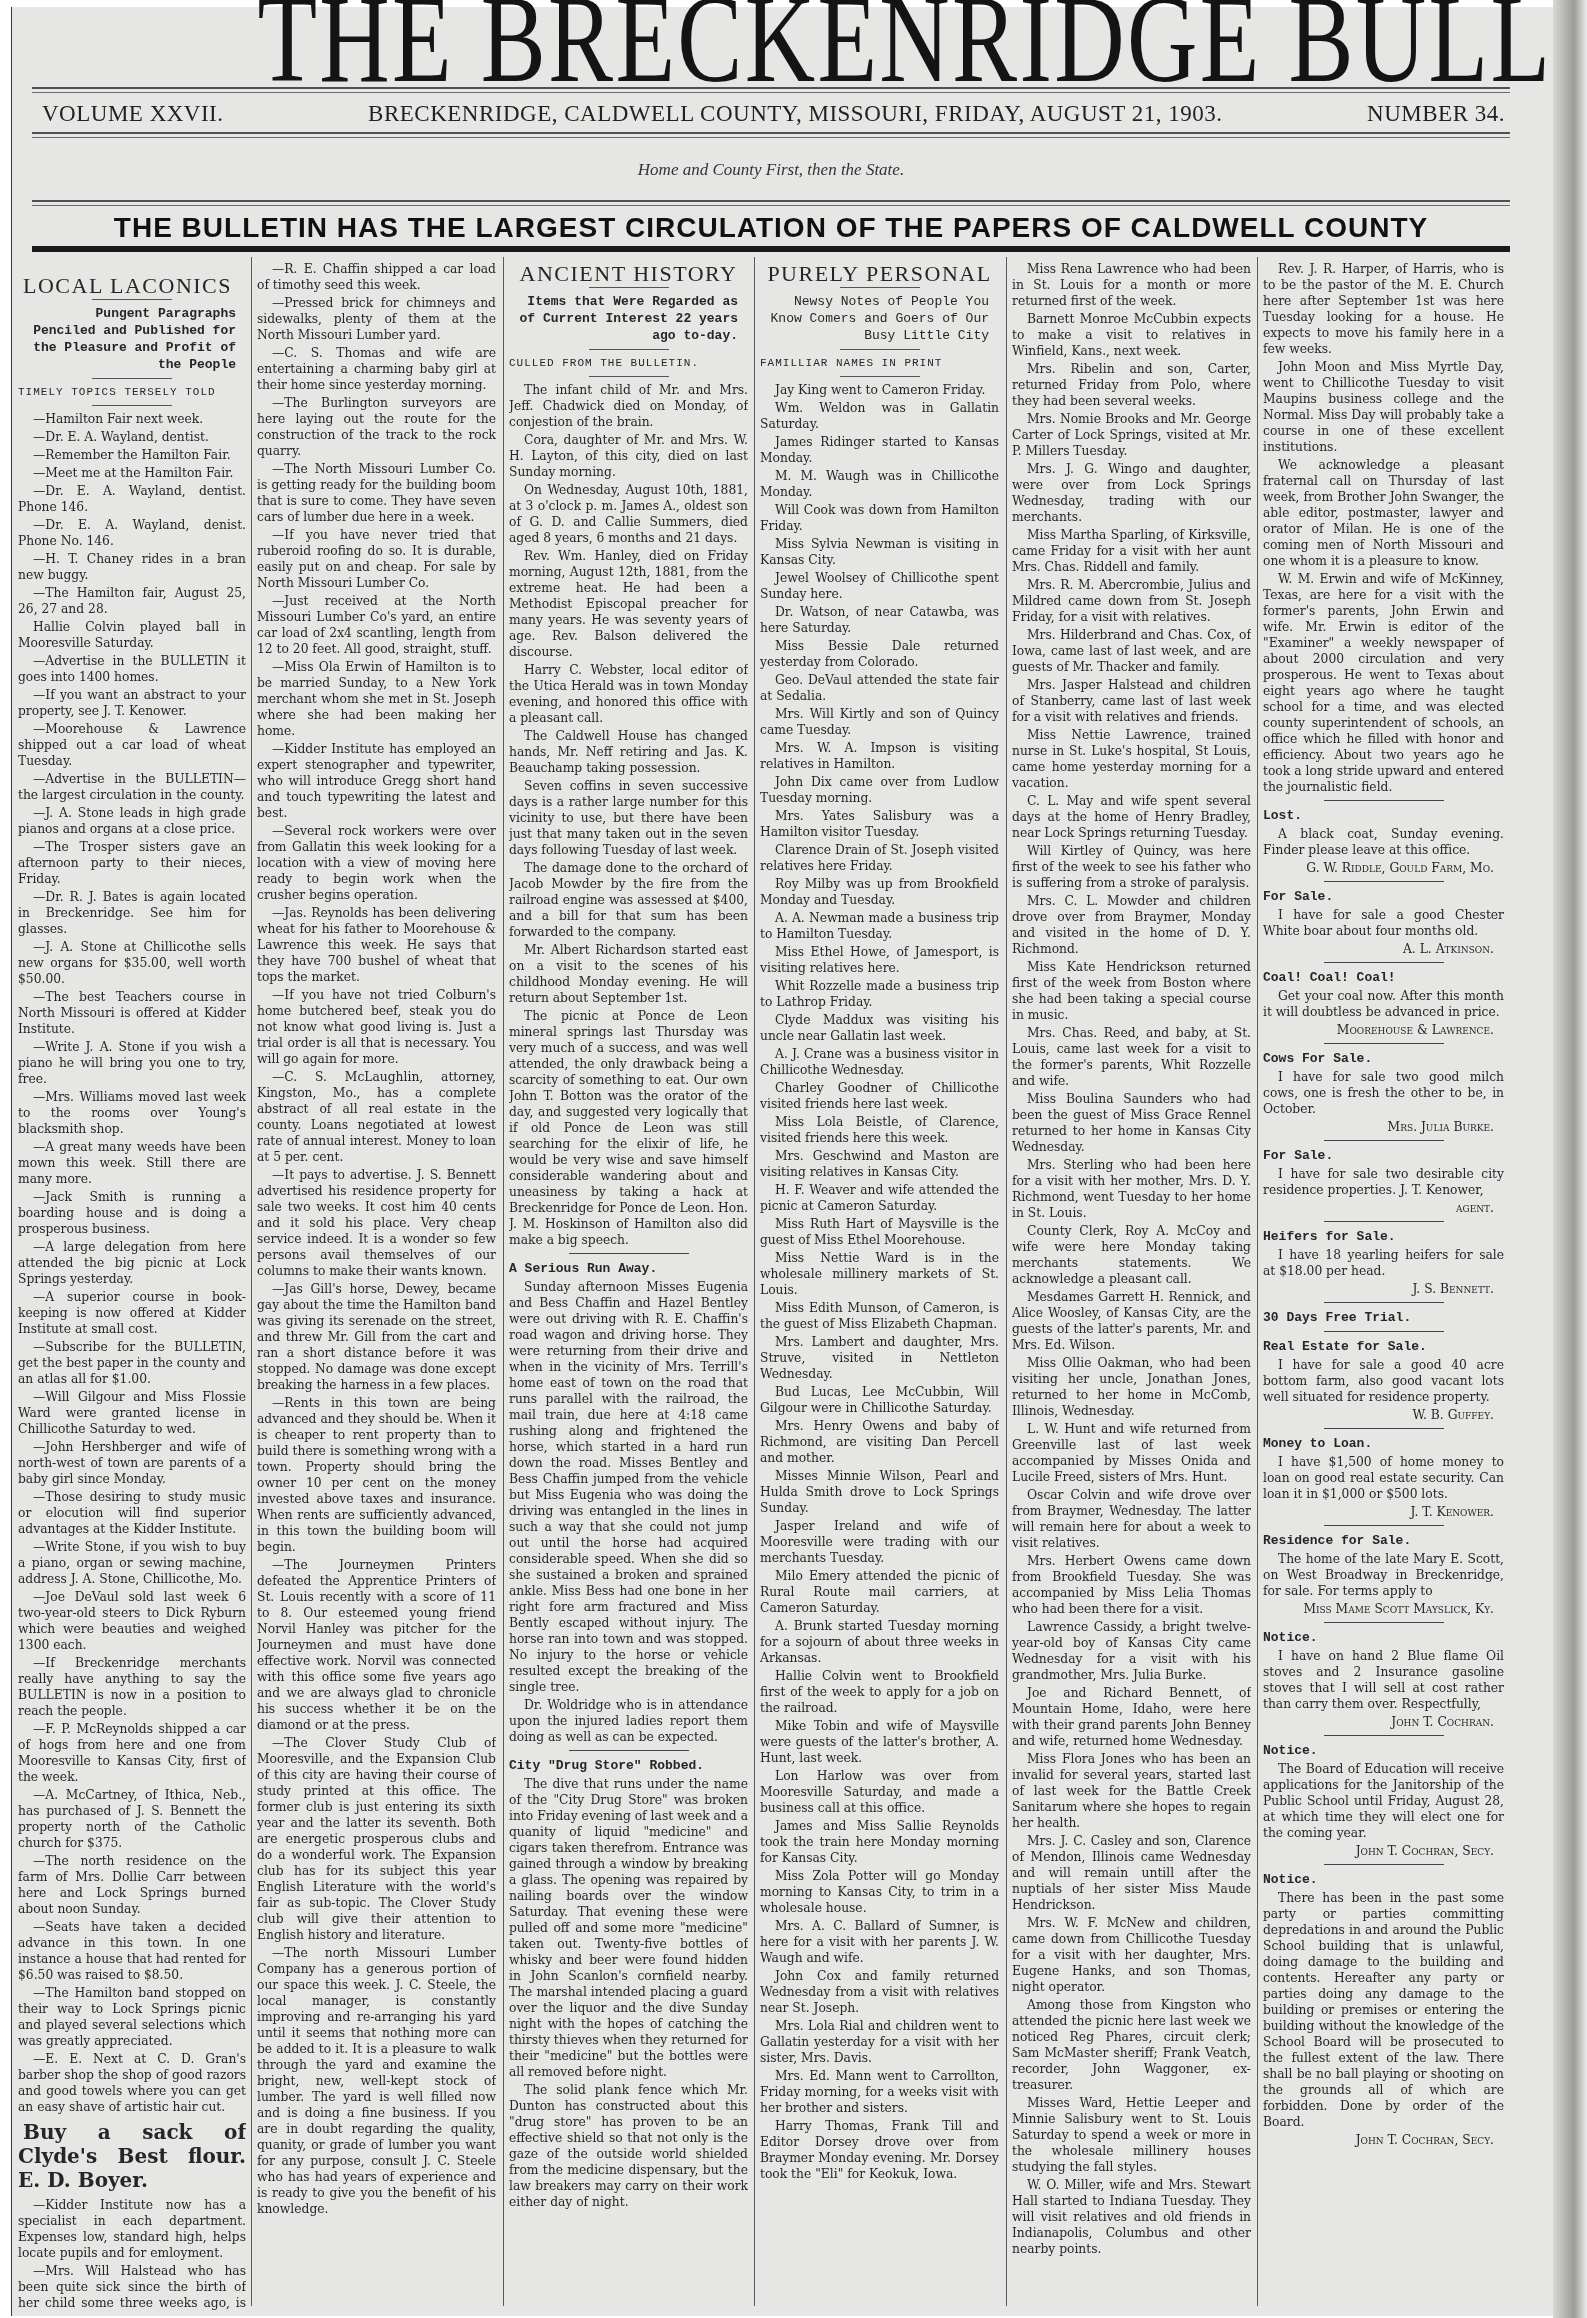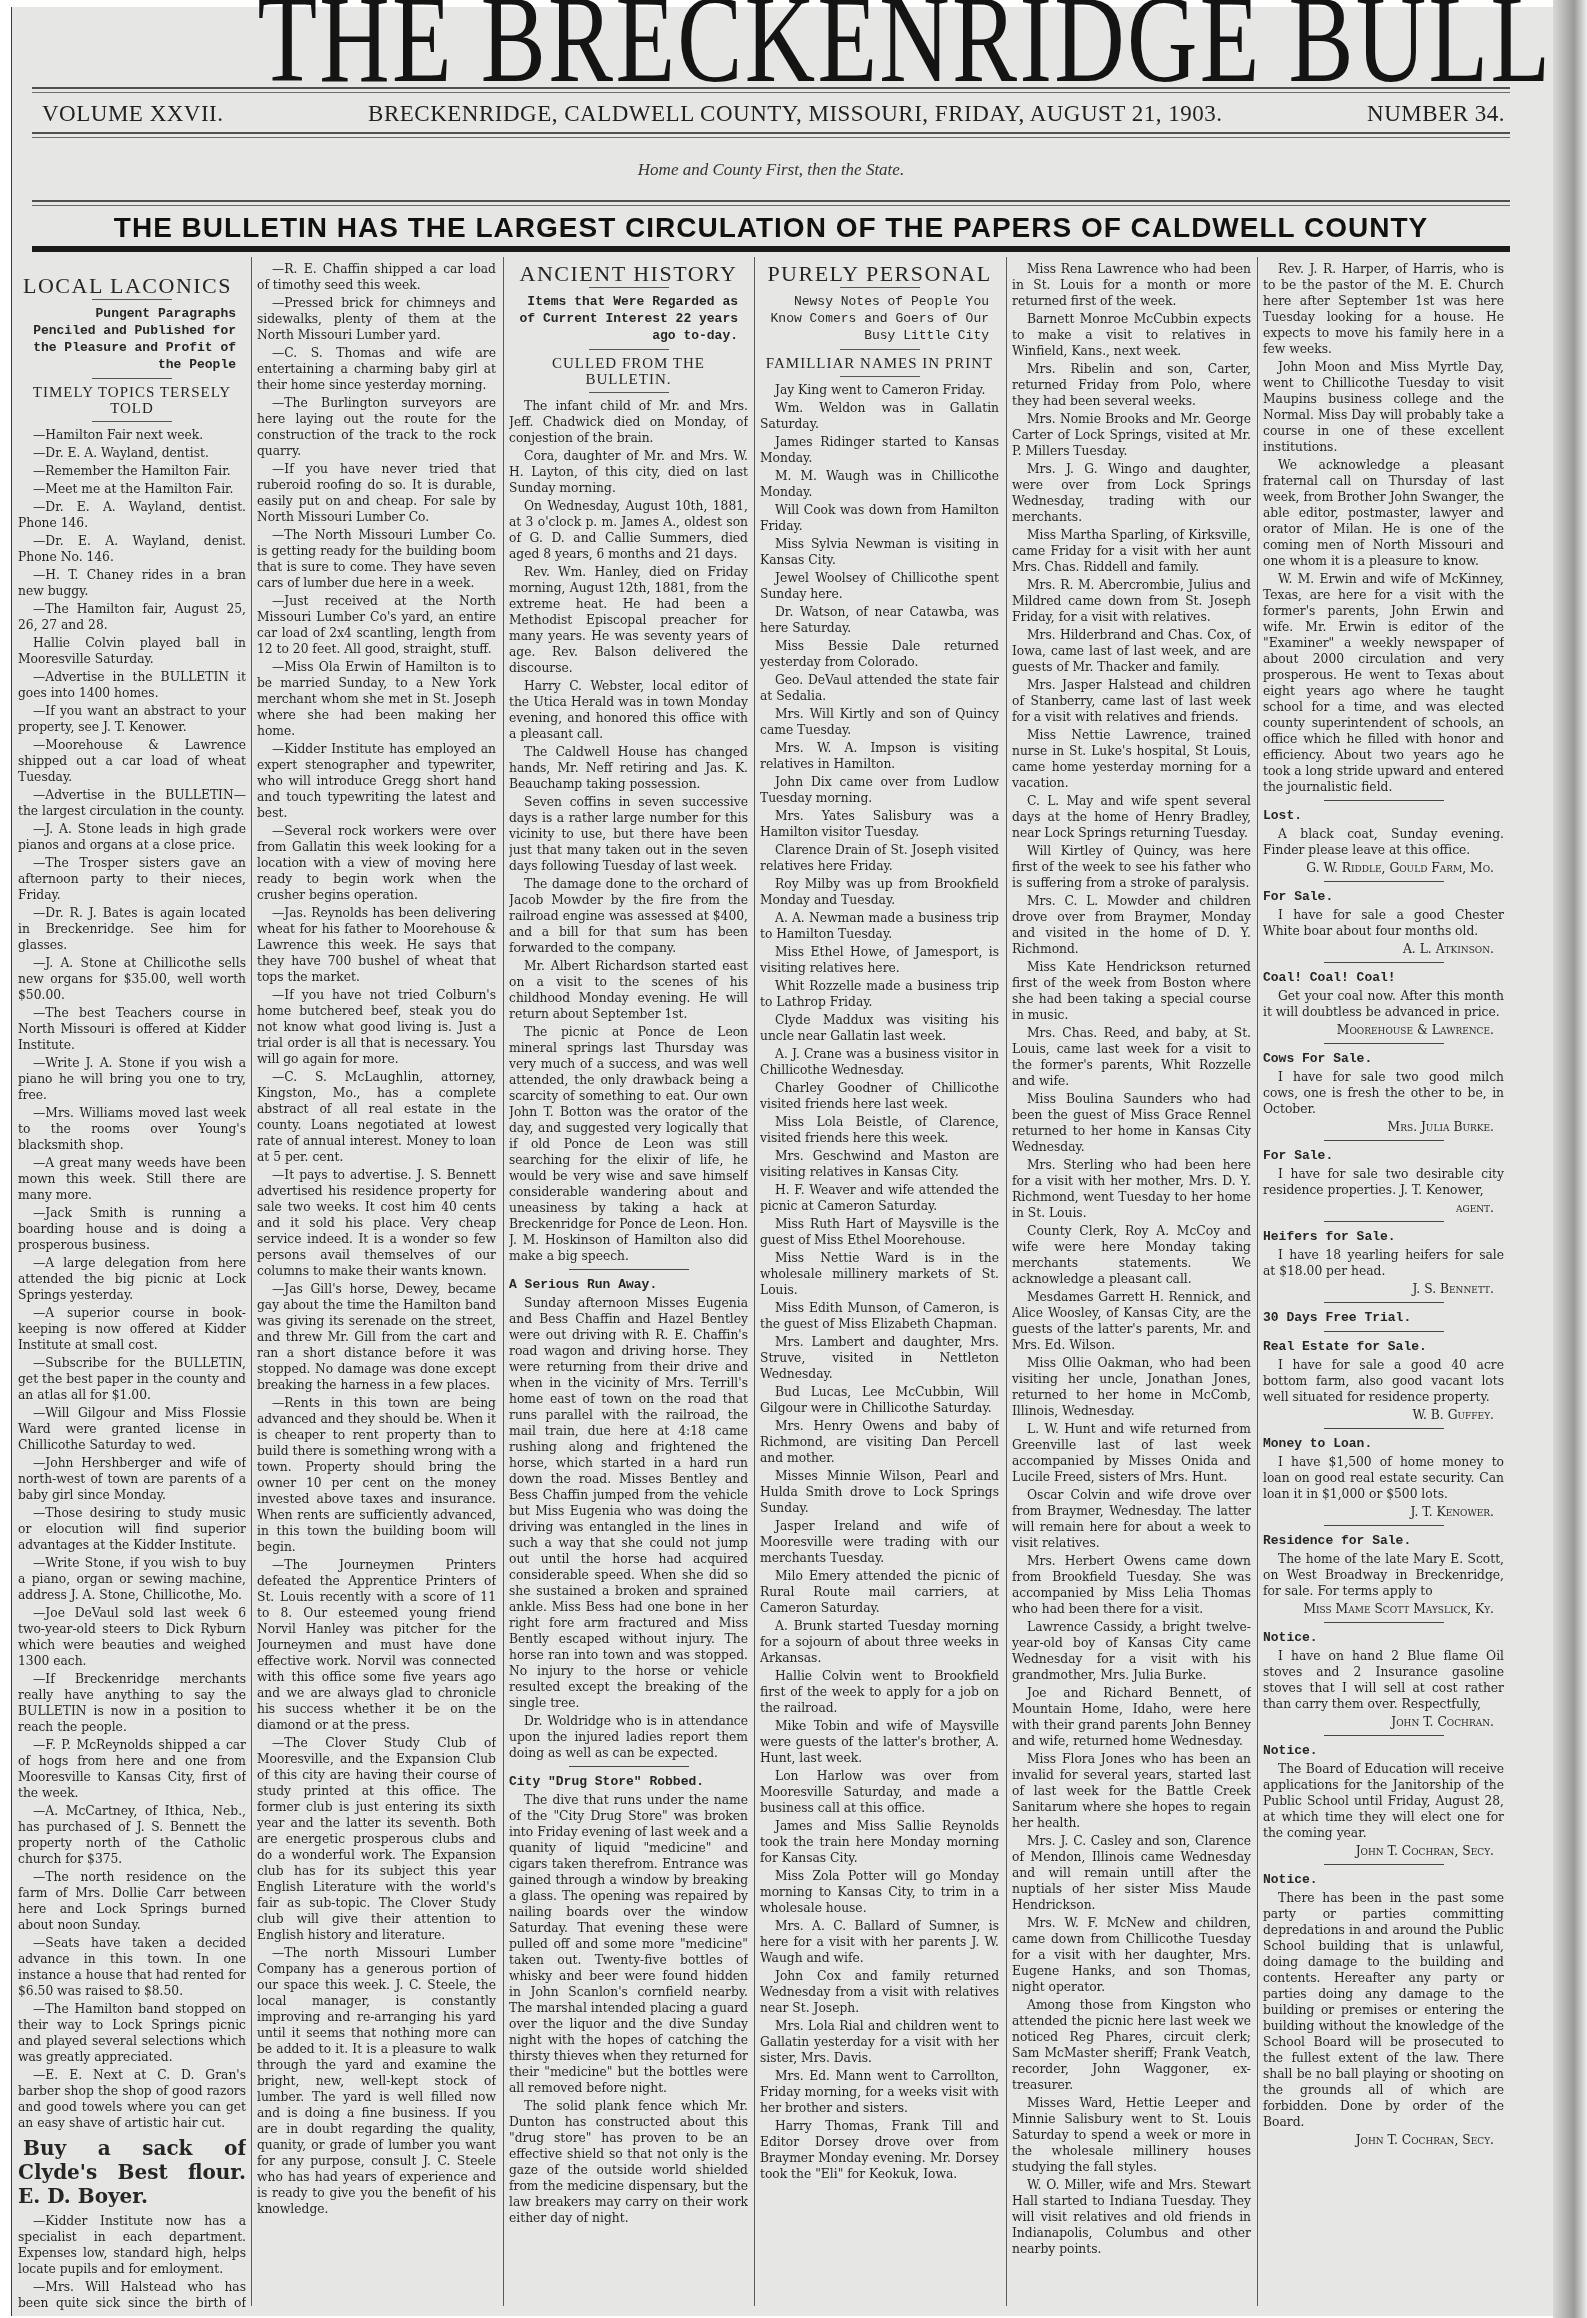--- a/index.html
+++ b/index.html
@@ -18,21 +18,21 @@
   .motto{position:absolute;left:0;top:153px;width:1518px;text-align:center;font-size:17px;font-family:"Liberation Serif",serif;font-style:italic;color:#333;}
   .banner{position:absolute;left:20px;top:205px;width:1478px;text-align:center;font-family:"Liberation Sans",sans-serif;
           font-weight:bold;font-size:28px;letter-spacing:1px;color:#111;}
   .thickrule{position:absolute;left:20px;top:239px;width:1478px;height:6px;background:#1a1a1a;}
   .col{position:absolute;top:250px;height:2044px;overflow:hidden;font-size:12.3px;line-height:16px;
        text-align:justify;color:#262626;}
   .colsep{position:absolute;top:250px;width:1px;height:2049px;background:#5a5a5a;}
   .col p{margin:0 0 2px 0;text-indent:15px;}
   .col .hd{text-align:center;font-family:"Liberation Serif",serif;font-size:22px;letter-spacing:1.5px;margin:9px 0 5px 0;text-indent:0;}
   .col .sub{text-align:right;font-family:Liberation Mono, monospace;font-weight:bold;font-size:13px;line-height:17px;margin:4px 10px;text-indent:0;}
-  .col .sub2{text-align:center;font-family:Liberation Serif, serif;font-size:15px;letter-spacing:1px;margin:5px 0;text-indent:0;}
+  .col .sub2{font-family:Liberation Mono, monospace;font-size:11px;letter-spacing:1px;margin:5px 0;text-indent:0;}
   .col .shortrule{width:80px;margin:5px auto;border-top:1px solid #555;}
   .col .ad-title{font-weight:bold;font-size:13px;margin:7px 0 2px 0;text-indent:0;font-family:Liberation Mono, monospace;}
   .col .sig{text-align:right;font-variant:small-caps;margin:0 10px 2px 0;text-indent:0;}
   .col .bigad{font-size:20px;line-height:24px;font-weight:bold;text-indent:5px;margin:5px 0;}
   .col .hr{border-top:1px solid #444;width:120px;margin:5px auto;}
 </style>
 </head>
 <body>
 
 <div class="page">
@@ -105,22 +105,22 @@
       </div>
   </div>
   <div class="colsep" style="left:239px"></div>
 
   <div class="col" id="col2" style="left:245px;width:239px;padding-top:4px;">
     <div class="list">
         <p>—R. E. Chaffin shipped a car load of timothy seed this week.</p>
         <p>—Pressed brick for chimneys and sidewalks, plenty of them at the North Missouri Lumber yard.</p>
         <p>—C. S. Thomas and wife are entertaining a charming baby girl at their home since yesterday morning.</p>
         <p>—The Burlington surveyors are here laying out the route for the construction of the track to the rock quarry.</p>
+        <p>—The North Missouri Lumber Co. is getting ready for the building boom that is sure to come. They have seven cars of lumber due here in a week.</p>
         <p>—If you have never tried that ruberoid roofing do so. It is durable, easily put on and cheap. For sale by North Missouri Lumber Co.</p>
-        <p>—The North Missouri Lumber Co. is getting ready for the building boom that is sure to come. They have seven cars of lumber due here in a week.</p>
         <p>—Just received at the North Missouri Lumber Co's yard, an entire car load of 2x4 scantling, length from 12 to 20 feet. All good, straight, stuff.</p>
         <p>—Miss Ola Erwin of Hamilton is to be married Sunday, to a New York merchant whom she met in St. Joseph where she had been making her home.</p>
         <p>—Kidder Institute has employed an expert stenographer and typewriter, who will introduce Gregg short hand and touch typewriting the latest and best.</p>
         <p>—Several rock workers were over from Gallatin this week looking for a location with a view of moving here ready to begin work when the crusher begins operation.</p>
         <p>—Jas. Reynolds has been delivering wheat for his father to Moorehouse &amp; Lawrence this week. He says that they have 700 bushel of wheat that tops the market.</p>
         <p>—If you have not tried Colburn's home butchered beef, steak you do not know what good living is. Just a trial order is all that is necessary. You will go again for more.</p>
         <p>—C. S. McLaughlin, attorney, Kingston, Mo., has a complete abstract of all real estate in the county. Loans negotiated at lowest rate of annual interest. Money to loan at 5 per. cent.</p>
         <p>—It pays to advertise. J. S. Bennett advertised his residence property for sale two weeks. It cost him 40 cents and it sold his place. Very cheap service indeed. It is a wonder so few persons avail themselves of our columns to make their wants known.</p>
         <p>—Jas Gill's horse, Dewey, became gay about the time the Hamilton band was giving its serenade on the street, and threw Mr. Gill from the cart and ran a short distance before it was stopped. No damage was done except breaking the harness in a few places.</p>
         <p>—Rents in this town are being advanced and they should be. When it is cheaper to rent property than to build there is something wrong with a town. Property should bring the owner 10 per cent on the money invested above taxes and insurance. When rents are sufficiently advanced, in this town the building boom will begin.</p>

